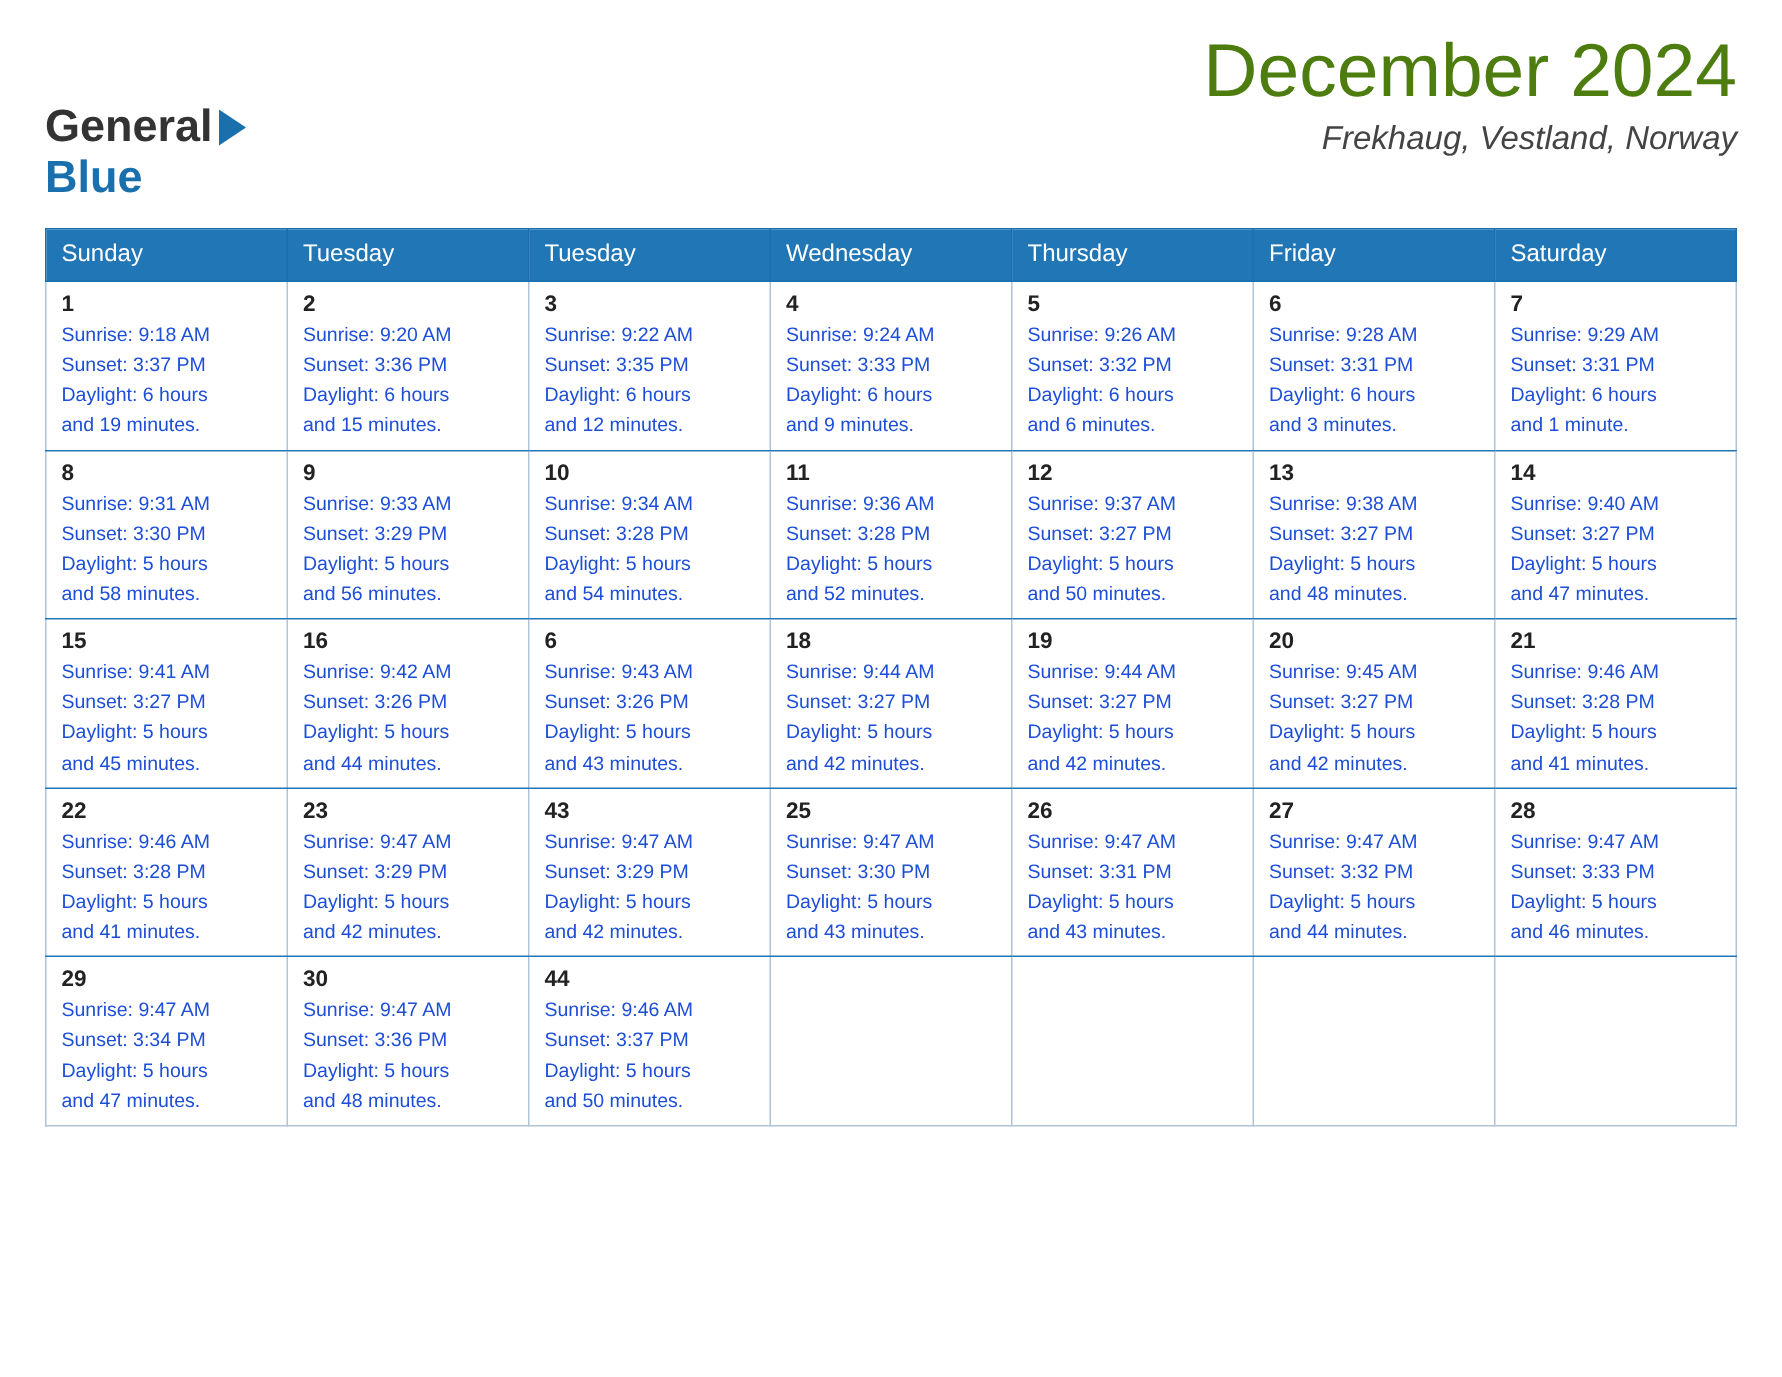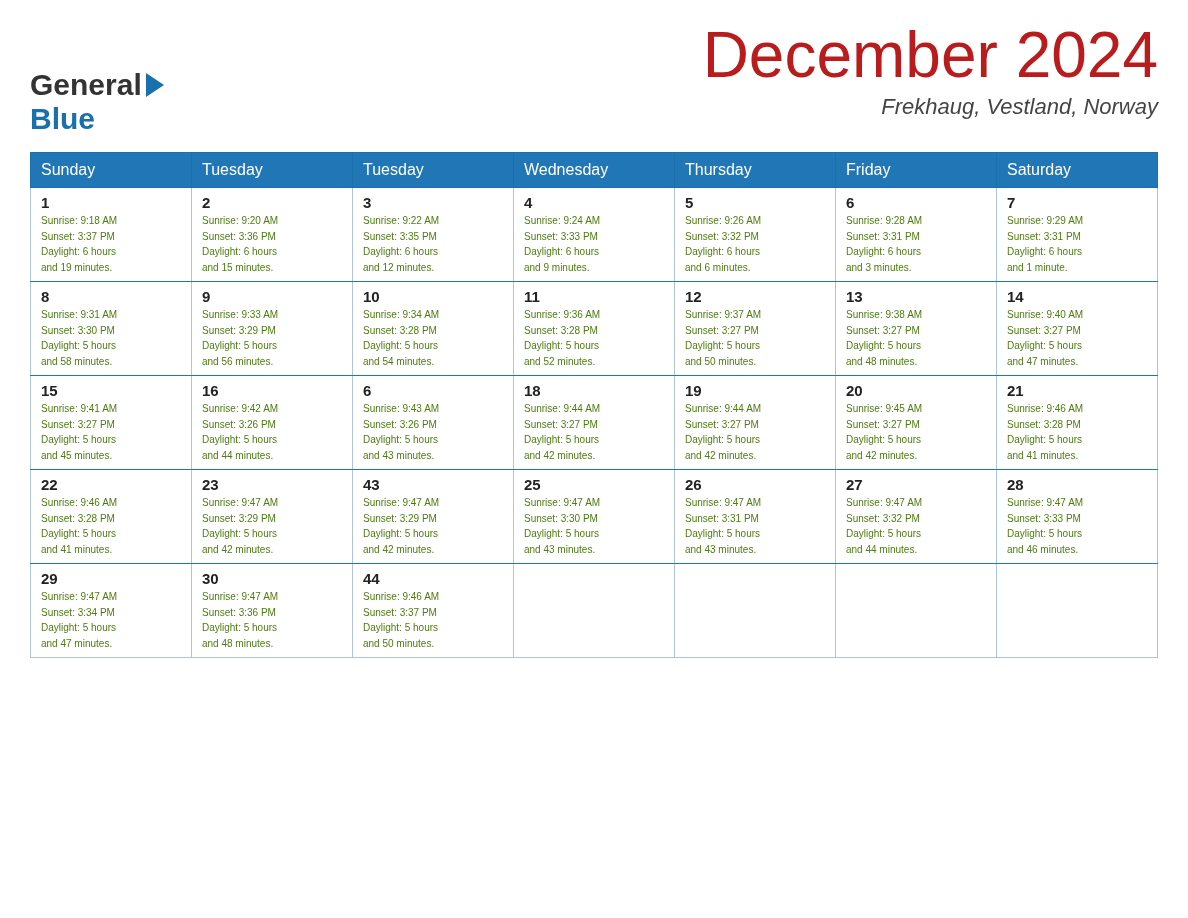--- a/index.html
+++ b/index.html
@@ -18,23 +18,23 @@
     }
     .logo {
       display: flex;
       flex-direction: column;
       align-items: flex-start;
     }
     .title-block {
       text-align: right;
     }
     .month-title {
-      font-size: 64px;
+      font-size: 50px;
       font-weight: normal;
-      color: #b91c1c;
+      color: #4d7c0f;
       line-height: 1.1;
     }
     .location {
       font-size: 22px;
       color: #444;
       margin-top: 4px;
       font-style: italic;
     }
     .calendar-table {
       width: 100%;
@@ -61,22 +61,22 @@
     .calendar-table tr:not(:last-child) td {
       border-bottom: 1.5px solid #2176b5;
     }
     .day-number {
       font-size: 15px;
       font-weight: bold;
       color: #222;
       margin-bottom: 2px;
     }
     .day-info {
-      font-size: 10px;
-      color: #4d7c0f;
+      font-size: 13px;
+      color: #1d4ed8;
       line-height: 1.55;
     }
     .empty-cell {
       background: #fff;
     }
     .logo-wrapper {
       display: flex;
       align-items: center;
       margin-top: 48px;
     }

